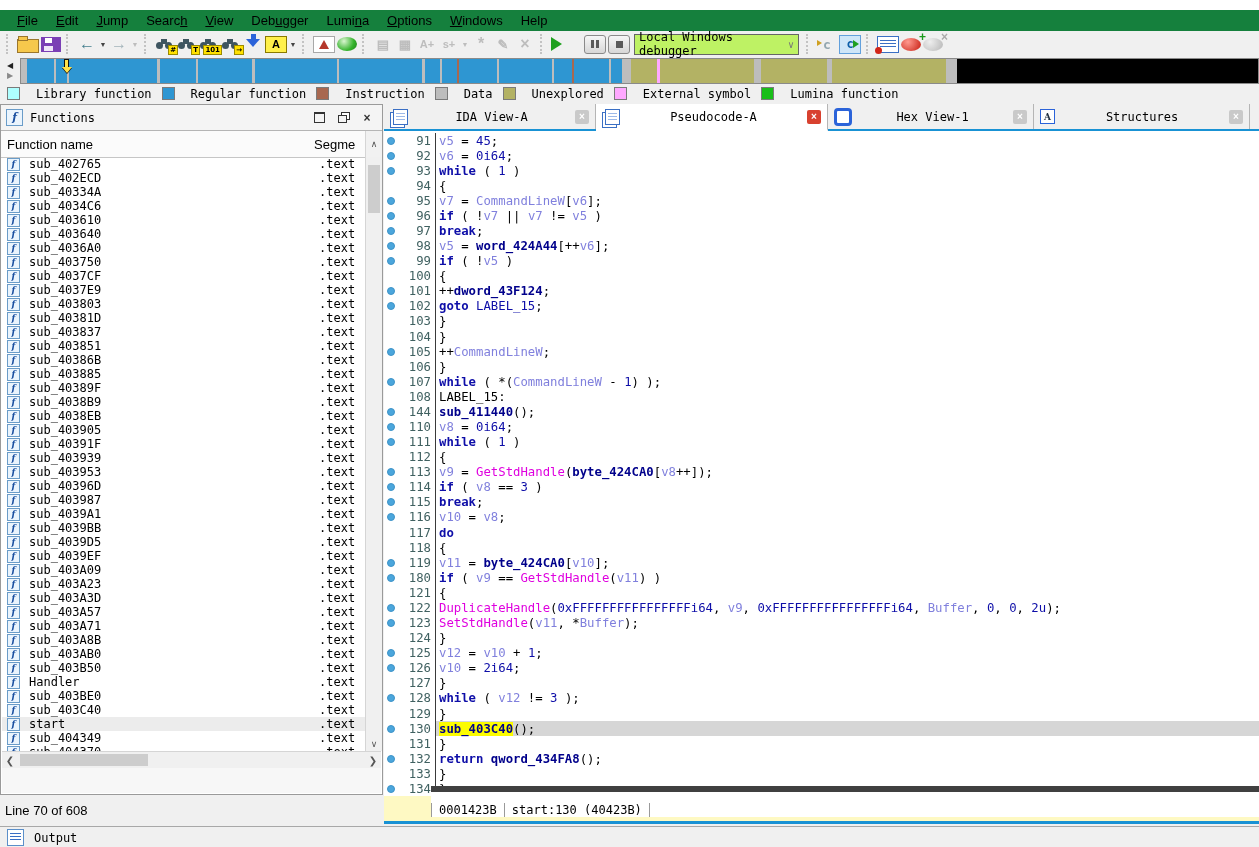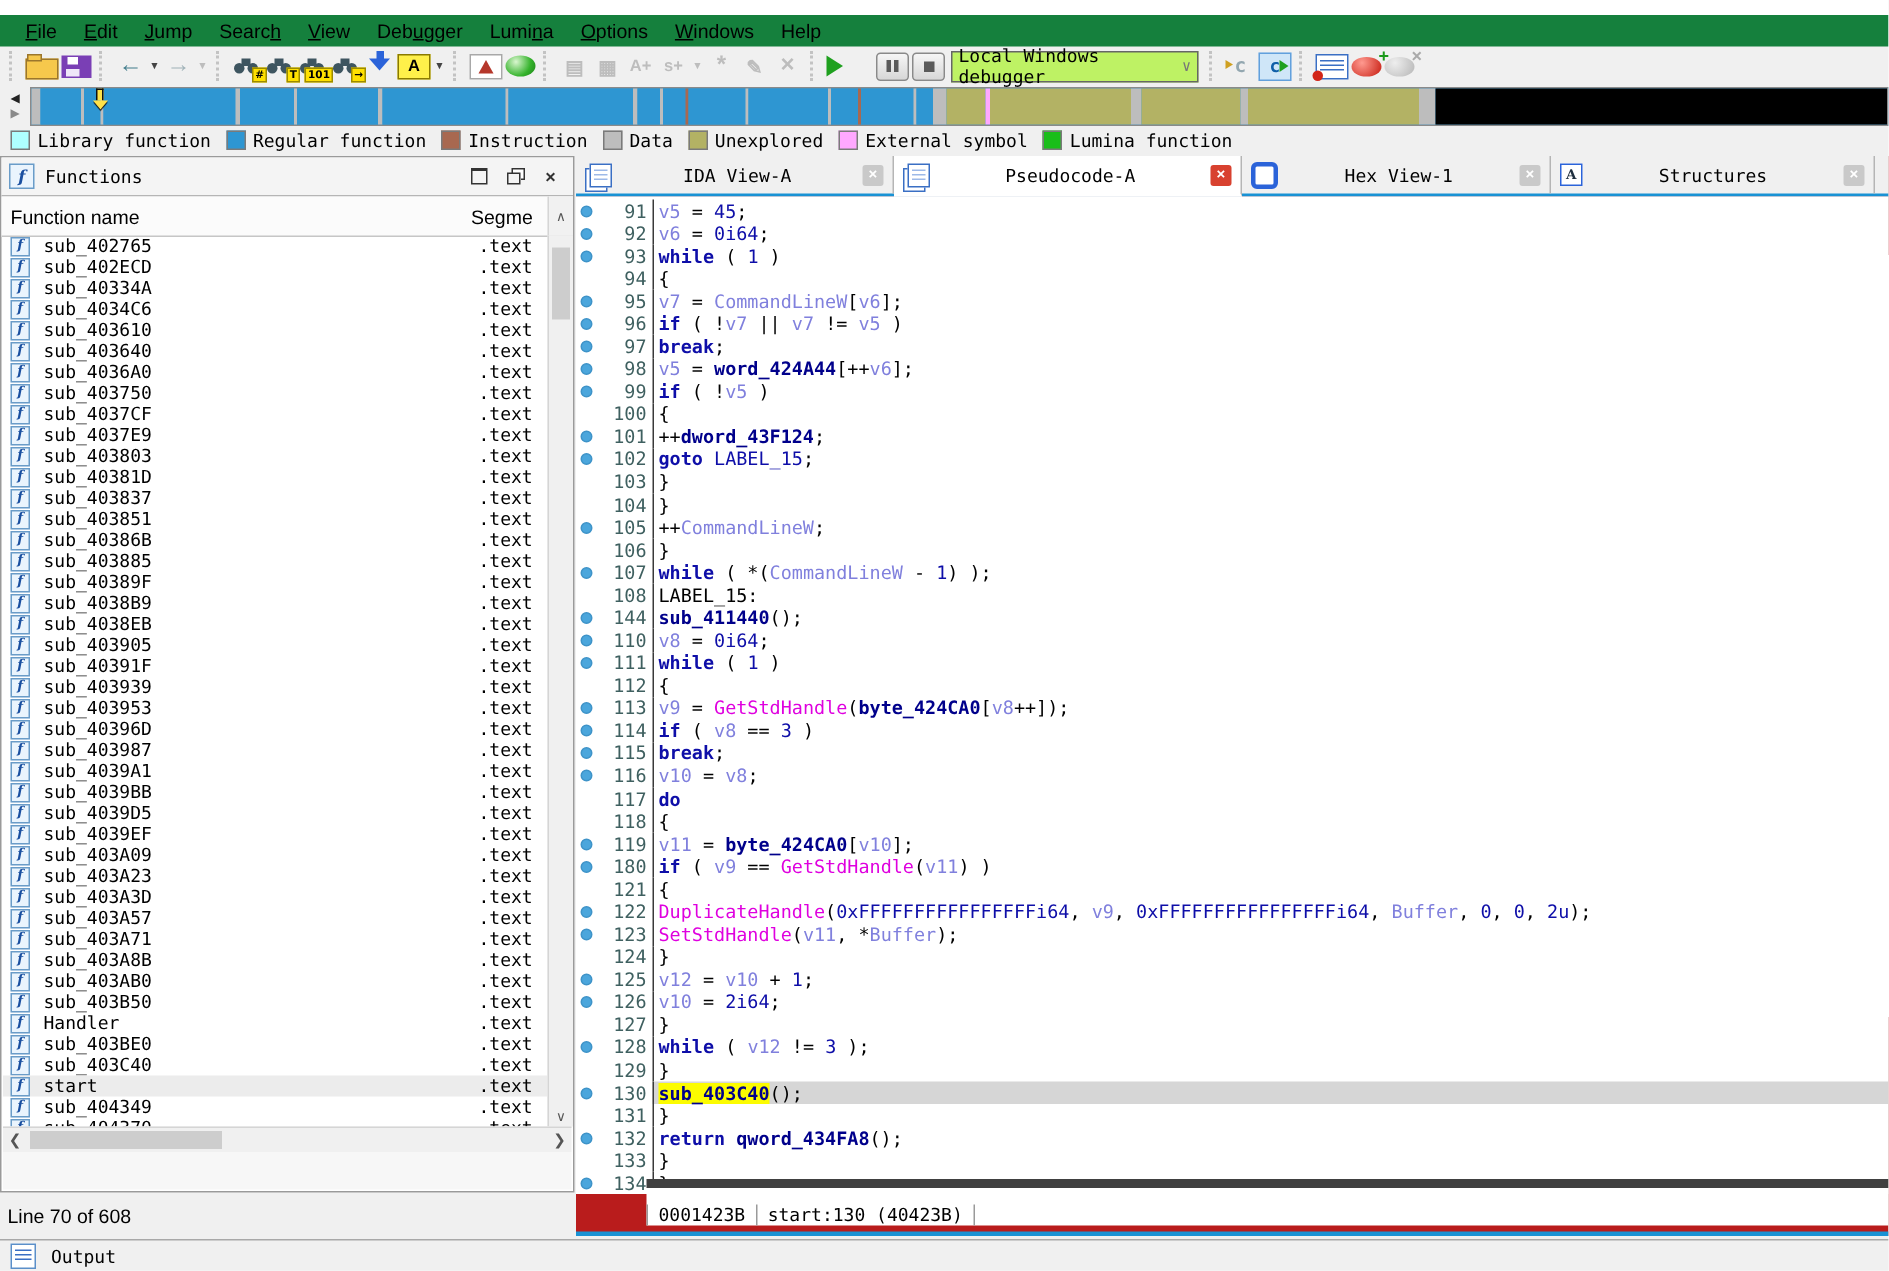--- a/index.html
+++ b/index.html
@@ -56,21 +56,21 @@
   .navrow{position:absolute;top:57px;left:0;right:0;height:27px;display:flex;align-items:center}
   .navarrows{width:20px;display:flex;flex-direction:column;align-items:center;gap:2px;font-size:8px;line-height:8px}
   .navarrows .a1{color:#222}.navarrows .a2{color:#8a8a8a}
   .navband{position:relative;flex:1;height:24px;border:1px solid #8a8a8a;background:#2E96D2}
   .navseg{position:absolute;top:0;bottom:0}
   .navmarker{position:absolute;top:0;width:9px;height:16px;z-index:3}
   .navmarker .stem{width:3px;height:7px;background:#ffe24a;border:1px solid #111;border-bottom:none;margin:0 auto}
   .navmarker .head{width:0;height:0;border:5px solid transparent;border-top:6px solid #ffe24a;filter:drop-shadow(0 1px 0 #111)}
   
   .legend{position:absolute;top:84px;left:0;right:0;height:19px;display:flex;align-items:center;padding-left:7px;gap:10px;font:12px "DejaVu Sans Mono",monospace}
-  .lgitem{display:flex;align-items:center;gap:5px;white-space:nowrap}
+  .lgitem{display:flex;align-items:center;gap:16px;white-space:nowrap}
   .lgswatch{width:11px;height:11px;border:1px solid #7a7a7a}
   
   .leftpanel{position:absolute;top:104px;left:0;width:383px;height:691px;background:#fff;border:1px solid #9a9a9a;box-sizing:border-box}
   .panel-title{height:25px;background:#f4f4f4;border-bottom:1px solid #b5b5b5;display:flex;align-items:center;padding:0 5px;font:12px "DejaVu Sans Mono",monospace}
   .ficon{width:15px;height:15px;border:1px solid #6a9cc8;background:#eaf4fd;color:#1a4fa0;font:italic bold 11px "DejaVu Serif",serif;display:flex;align-items:center;justify-content:center;margin-right:7px;flex:none}
   .wbtns{margin-left:auto;display:flex;gap:12px;align-items:center;padding-right:4px}
   .wbtn{width:12px;height:12px;display:flex;align-items:center;justify-content:center;color:#333}
   .wb-max{width:9px;height:8px;border:1px solid #333;border-top:2px solid #333}
   .wb-float{width:7px;height:6px;border:1px solid #333;box-shadow:3px -3px 0 -1px #fff,3px -3px 0 0 #333;margin-top:3px;margin-right:2px}
   .wb-close{font:bold 12px "Liberation Sans",sans-serif;line-height:10px}
@@ -87,21 +87,21 @@
   .vthumb{position:absolute;top:8px;left:2px;right:2px;height:48px;background:#cdcdcd}
   .vdown{position:absolute;bottom:0;left:0;right:0;height:14px;display:flex;align-items:center;justify-content:center;font-size:9px;color:#555}
   .hscroll{position:absolute;left:1px;right:1px;bottom:26px;height:16px;background:#f0f0f0;border-top:1px solid #d5d5d5;display:flex;align-items:center}
   .harrow{width:16px;text-align:center;font-size:10px;color:#555}
   .hthumb{width:128px;height:12px;background:#cdcdcd;margin-left:2px}
   .hsp{flex:1}
   .lp-bottom{position:absolute;left:1px;right:1px;bottom:1px;height:25px;background:#f7f7f7}
   
   .line-status{position:absolute;left:0;top:796px;width:383px;height:28px;display:flex;align-items:center;padding-left:5px;font-size:13px;background:#f0f0f0}
   
-  .rightpanel{position:absolute;left:384px;top:104px;right:0;bottom:23px;background:#b91c1c;border-bottom:3px solid #1992D4;box-sizing:border-box}
+  .rightpanel{position:absolute;left:384px;top:104px;right:0;bottom:23px;background:#fef9c3;border-bottom:3px solid #1992D4;box-sizing:border-box}
   .tabbar{height:27px;background:#f0f0f0;display:flex;border-bottom:2px solid #1992D4;box-sizing:border-box}
   .tab{display:flex;align-items:center;padding:0 6px;border-right:1px solid #b5b5b5;font:12px "DejaVu Sans Mono",monospace;box-sizing:border-box}
   .tab:nth-child(1){width:212px}.tab:nth-child(2){width:232px}.tab:nth-child(3){width:206px}.tab:nth-child(4){width:216px}
   .tab.active{background:#fff;border-bottom:2px solid #fff;margin-bottom:-2px}
   .tab .tlabel{flex:1;text-align:center}
   .tclose{width:14px;height:14px;border-radius:2px;background:#c9c9c9;color:#fff;display:flex;align-items:center;justify-content:center;font:bold 10px "Liberation Sans",sans-serif}
   .tclose.red{background:#d8412f}
   .ti-doc{width:13px;height:14px;border:1px solid #3a6fc4;background:#fff;box-shadow:-3px 3px 0 -1px #fff,-3px 3px 0 0 #3a6fc4;margin-left:3px;position:relative}
   .ti-doc:before{content:"";position:absolute;left:2px;right:2px;top:3px;height:1px;background:#9db9e8;box-shadow:0 3px #9db9e8,0 6px #9db9e8}
   .ti-ring{width:12px;height:12px;border:3px solid #2b63d9;border-radius:4px;background:#fff}

